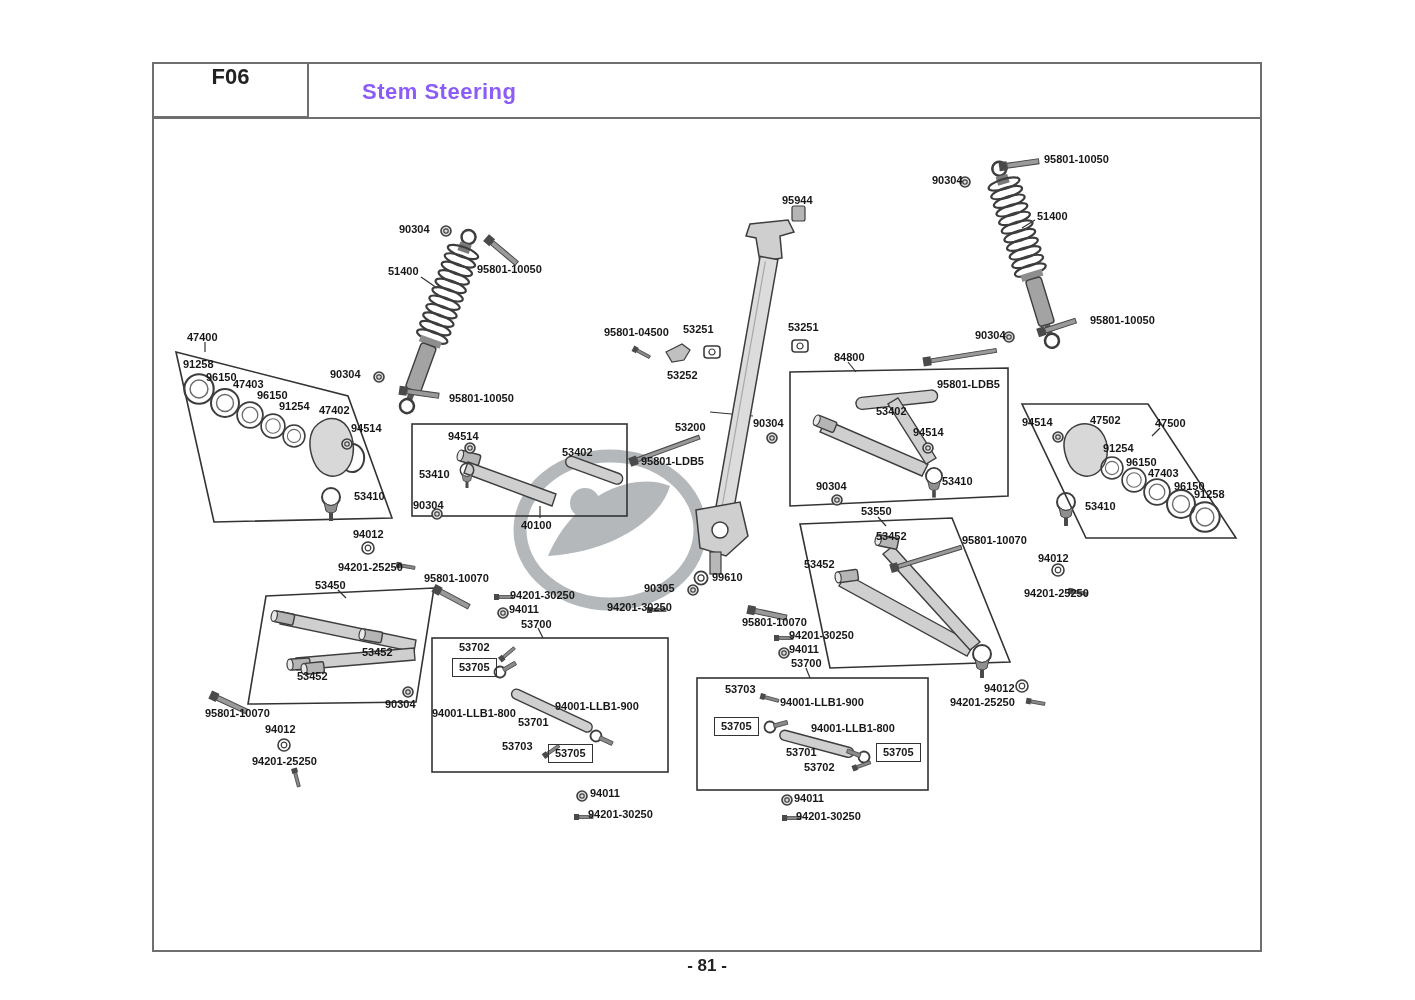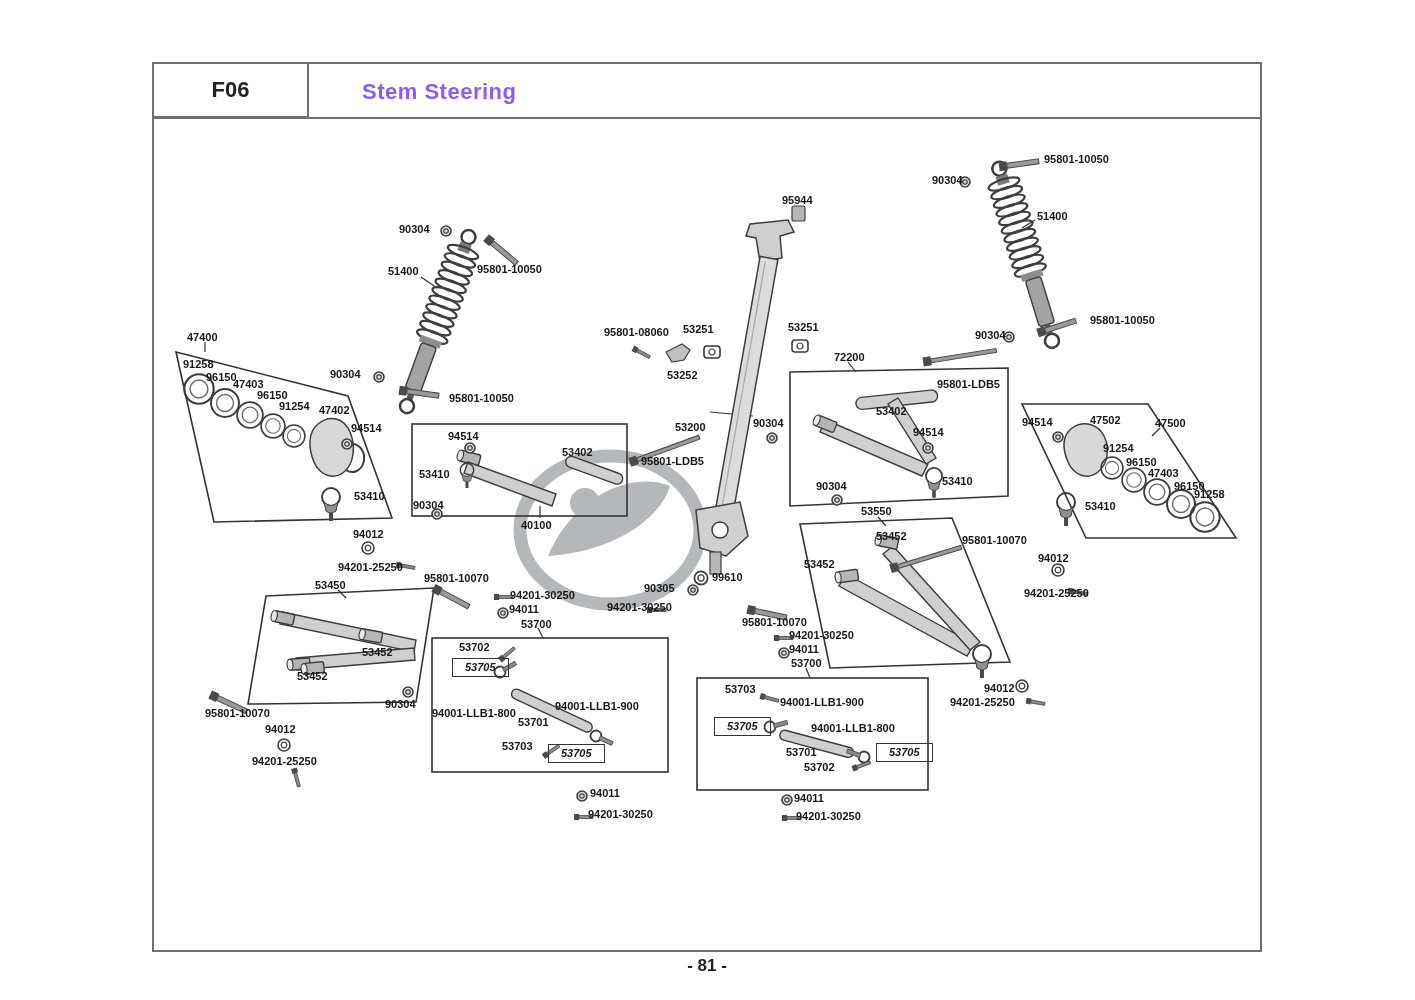--- a/index.html
+++ b/index.html
@@ -1,32 +1,32 @@
 <!DOCTYPE html>
 <html><head>
 <meta charset="utf-8">
 <style>
   * { margin:0; padding:0; box-sizing:border-box; }
   html,body { background:#ffffff; }
   body { font-family:"Liberation Sans", sans-serif; }
   .page { position:relative; width:1415px; height:1000px; background:#fff; overflow:hidden; }
   .frame { position:absolute; left:152px; top:62px; width:1110px; height:890px; border:2px solid #6f6f6f; }
   .f06-box { position:absolute; left:152px; top:62px; width:157px; height:56px; border:2px solid #6f6f6f;
-             display:flex; align-items:center; justify-content:center;
+             display:flex; align-items:flex-start; justify-content:center;
              font-size:22px; font-weight:bold; color:#222; background:#fff; }
   .header-rule { position:absolute; left:152px; top:117px; width:1110px; border-top:2px solid #6f6f6f; }
   .doc-title { position:absolute; left:362px; top:79px; font-size:22px; font-weight:bold; color:#8b5cf6; letter-spacing:0.5px; }
   .footer { position:absolute; left:632px; top:956px; width:150px; text-align:center;
             font-size:17px; font-weight:bold; color:#222; }
   .wm-text { position:absolute; left:472px; top:596px; width:280px; text-align:center;
              font-size:52px; font-weight:bold; color:#b4b8bb; letter-spacing:3px; z-index:1; }
   svg.art { position:absolute; left:0; top:0; z-index:2; }
   .labels { position:absolute; left:0; top:0; width:1415px; height:744px; z-index:3; pointer-events:none; }
   .part-label { position:absolute; font-size:11px; font-weight:bold; color:#171717; white-space:nowrap; line-height:1.15; }
-  .part-label.boxed { border:1.5px solid #333; padding:2px 12px;font-style:italic; }
+  .part-label.boxed { border:1.5px solid #333; padding:2px 6px; }
 </style>
 </head>
 <body>
 
 <div class="page">
 
 
   <svg class="art" width="1415" height="1000" viewBox="0 0 1415 1000">
     <defs>
       <g id="coil">
@@ -284,24 +284,24 @@
   <div class="labels">
       <div class="part-label" style="left: 1044px; top: 153px;">95801-10050</div>
       <div class="part-label" style="left: 932px; top: 174px;">90304</div>
       <div class="part-label" style="left: 1037px; top: 210px;">51400</div>
       <div class="part-label" style="left: 782px; top: 194px;">95944</div>
       <div class="part-label" style="left: 399px; top: 223px;">90304</div>
       <div class="part-label" style="left: 477px; top: 263px;">95801-10050</div>
       <div class="part-label" style="left: 388px; top: 265px;">51400</div>
       <div class="part-label" style="left: 1090px; top: 314px;">95801-10050</div>
       <div class="part-label" style="left: 975px; top: 329px;">90304</div>
-      <div class="part-label" style="left: 604px; top: 326px;">95801-08060</div>
+      <div class="part-label" style="left: 604px; top: 326px;">95801-04500</div>
       <div class="part-label" style="left: 683px; top: 323px;">53251</div>
       <div class="part-label" style="left: 788px; top: 321px;">53251</div>
-      <div class="part-label" style="left: 834px; top: 351px;">72200</div>
+      <div class="part-label" style="left: 834px; top: 351px;">84800</div>
       <div class="part-label" style="left: 187px; top: 331px;">47400</div>
       <div class="part-label" style="left: 183px; top: 358px;">91258</div>
       <div class="part-label" style="left: 206px; top: 371px;">96150</div>
       <div class="part-label" style="left: 233px; top: 378px;">47403</div>
       <div class="part-label" style="left: 257px; top: 389px;">96150</div>
       <div class="part-label" style="left: 279px; top: 400px;">91254</div>
       <div class="part-label" style="left: 319px; top: 404px;">47402</div>
       <div class="part-label" style="left: 351px; top: 422px;">94514</div>
       <div class="part-label" style="left: 330px; top: 368px;">90304</div>
       <div class="part-label" style="left: 449px; top: 392px;">95801-10050</div>

